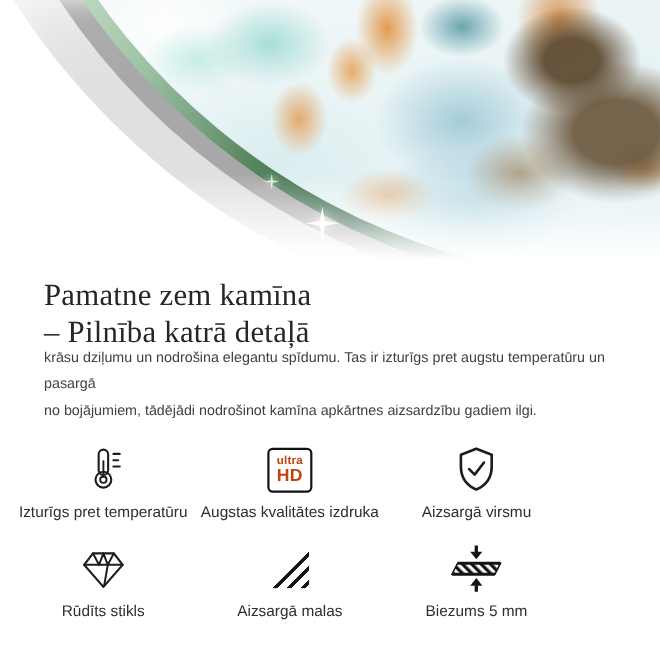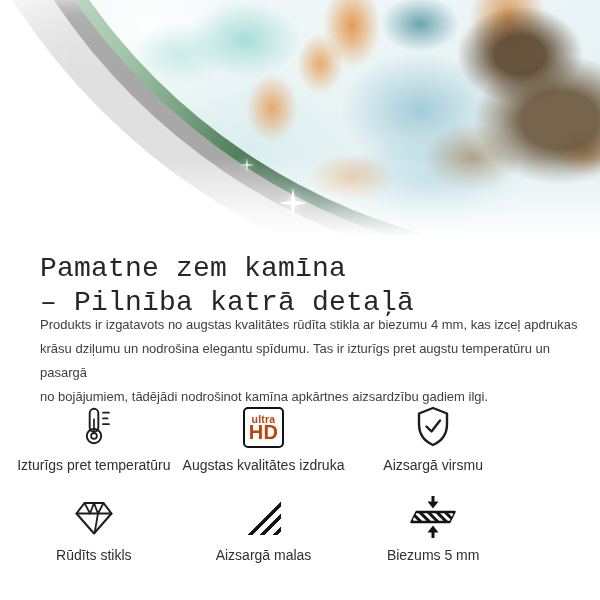--- a/index.html
+++ b/index.html
@@ -57,21 +57,21 @@
     filter:drop-shadow(0 0 4px rgba(255,255,255,.95));
   }
   .sparkle.small{left:240px;top:158px;width:14px;height:14px;opacity:.8;}
   .photo-fade{
     position:absolute;left:0;top:158px;width:600px;height:82px;
     background:linear-gradient(to bottom, rgba(255,255,255,0) 0%, rgba(255,255,255,.55) 55%, #ffffff 96%);
   }
   
   .title{
     position:absolute;left:40px;top:233px;
-    font-family:Liberation Mono, monospace;
+    font-family:Liberation Serif, serif;
     font-size:28px;line-height:34px;font-weight:400;color:#262626;
     letter-spacing:.2px;
   }
   .desc{
     position:absolute;left:40px;top:313px;width:556px;
     font-size:13px;line-height:24px;color:#404040;
   }
   
   .features{
     position:absolute;left:9px;top:403px;width:509px;
@@ -80,21 +80,21 @@
   .feature{display:flex;flex-direction:column;align-items:center;}
   .icon-box{height:48px;display:flex;align-items:center;justify-content:center;}
   .feature-label{margin-top:6px;font-size:14px;color:#2f2f2f;text-align:center;}
   svg.line-icon{stroke:#1d1d1d;fill:none;stroke-linecap:round;stroke-linejoin:round;}
   .hd-box{
     width:37px;height:37px;border:2.5px solid #121212;border-radius:5px;
     display:flex;flex-direction:column;align-items:center;justify-content:center;
     color:#c2410c;
   }
   .hd-top{font-size:10.5px;font-weight:700;line-height:11px;letter-spacing:.2px;}
-  .hd-bottom{font-size:20px;font-weight:800;line-height:15px;letter-spacing:.3px;text-align:center;}
+  .hd-bottom{font-size:16px;font-weight:800;line-height:15px;letter-spacing:.3px;text-align:center;}
   .bevel-tri{
     width:36px;height:36px;
     clip-path:polygon(0% 100%,100% 100%,100% 0%);
     background:repeating-linear-gradient(135deg,#151515 0 3.5px,rgba(0,0,0,0) 3.5px 9px);
   }
 </style>
 </head>
 <body>
 
 <div class="photo">
@@ -110,21 +110,20 @@
   </svg>
   <div class="photo-fade"></div>
 </div>
 
 <h1 class="title">
   <span style="display:block">Pamatne zem kamīna</span>
   <span style="display:block">– Pilnība katrā detaļā</span>
 </h1>
 
 <div class="desc">
-  <div>Produkts ir izgatavots no augstas kvalitātes rūdīta stikla ar biezumu 4 mm, kas izceļ apdrukas</div>
   <div>krāsu dziļumu un nodrošina elegantu spīdumu. Tas ir izturīgs pret augstu temperatūru un pasargā</div>
   <div>no bojājumiem, tādējādi nodrošinot kamīna apkārtnes aizsardzību gadiem ilgi.</div>
 </div>
 
 <div class="features">
 
   <div class="feature">
     <div class="icon-box">
       <svg class="line-icon" width="46" height="46" viewBox="0 0 48 48">
         <rect x="19.5" y="5" width="9" height="24" rx="4.5" stroke-width="2"></rect>

